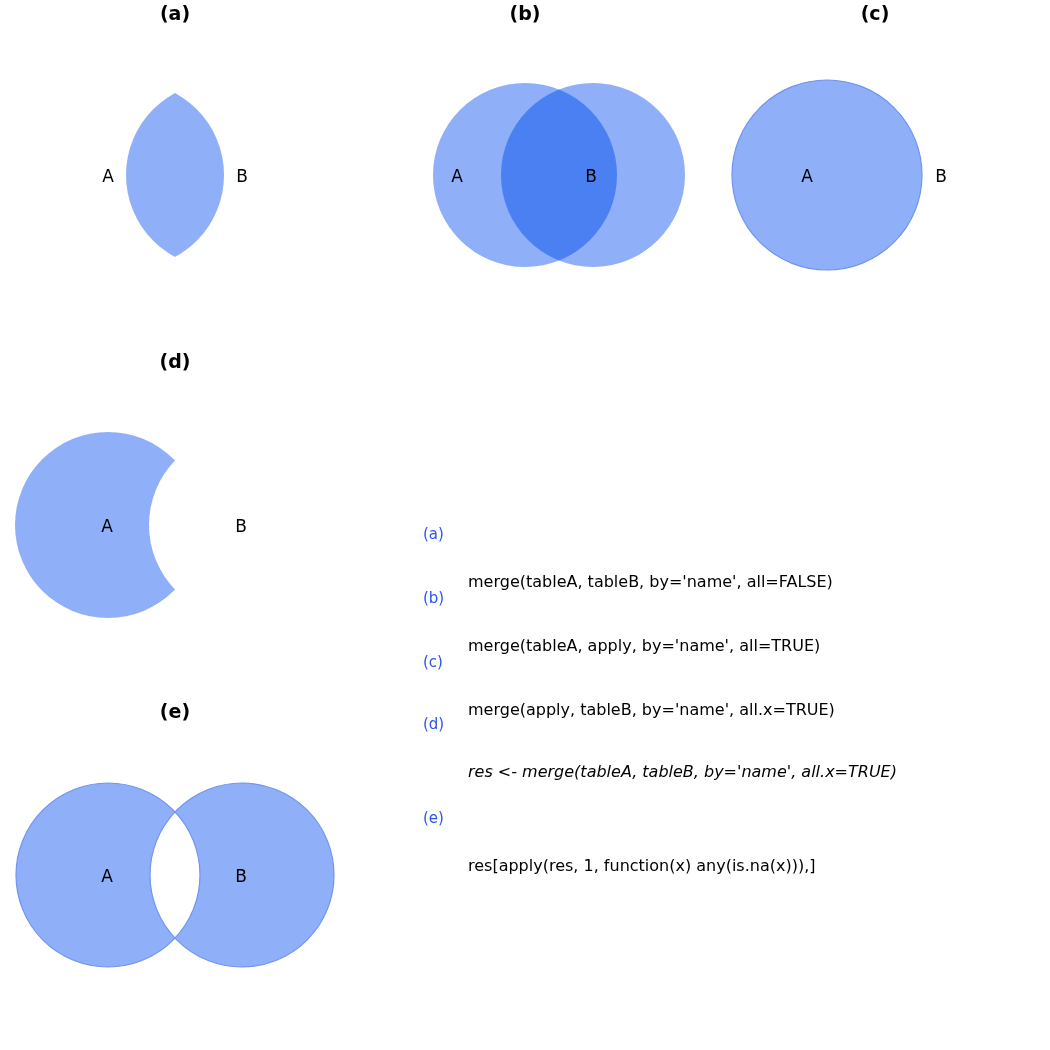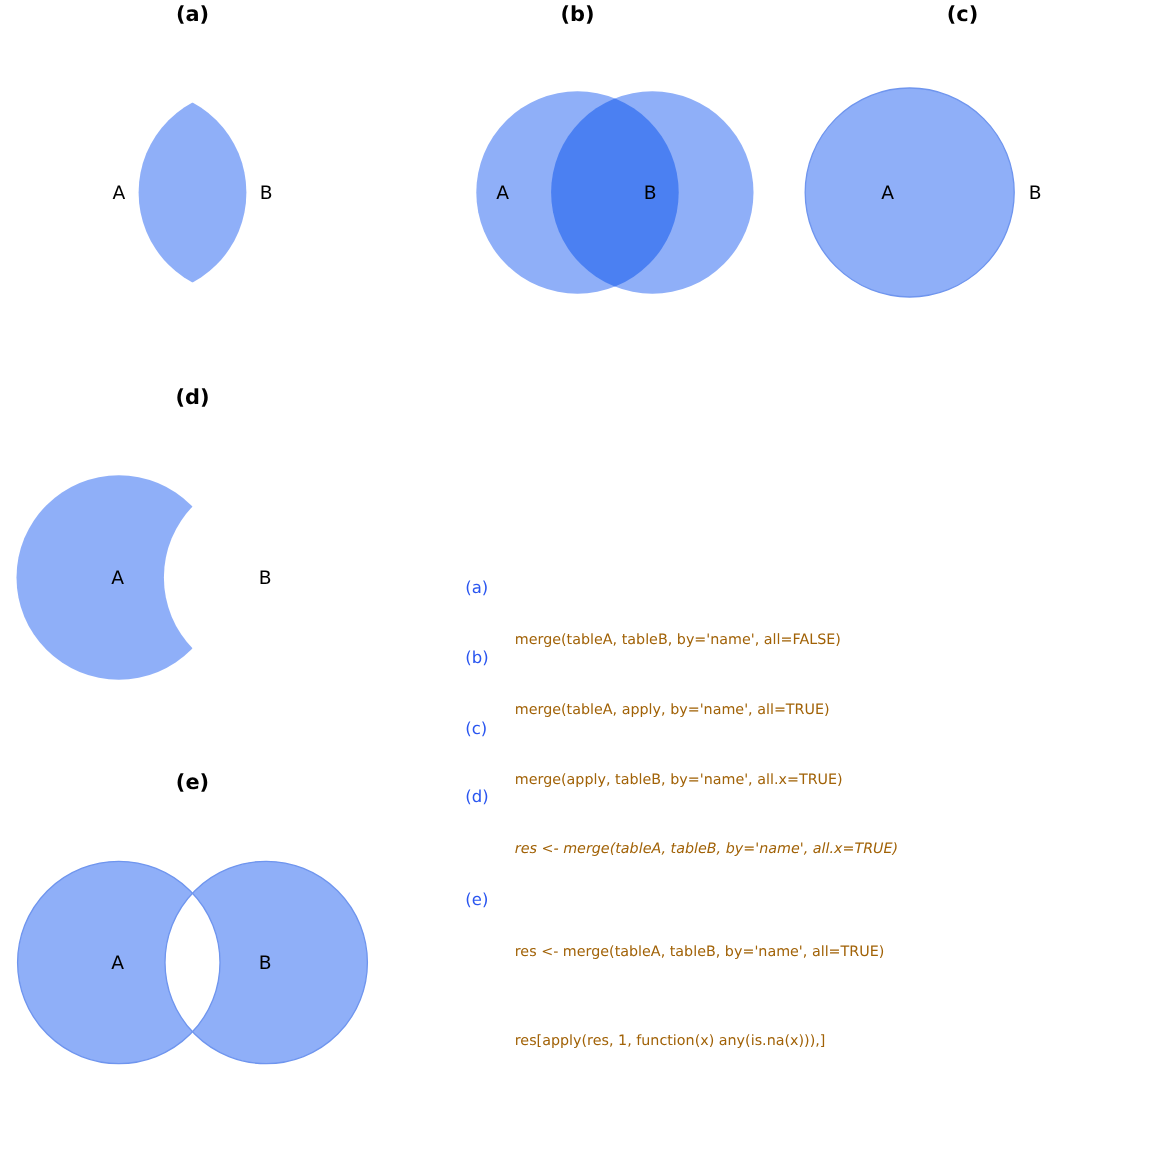--- a/index.html
+++ b/index.html
@@ -73,22 +73,22 @@
     width: 45px;
     font-family: "DejaVu Sans", "Liberation Sans", sans-serif;
     font-size: 15px;
     color: #2a56f0;
     line-height: 24px;
     white-space: nowrap;
   }
   .legend-code {
     flex: 1 1 auto;
     font-family: "DejaVu Sans", "Liberation Sans", sans-serif;
-    font-size: 13px;
-    color: #a16207;
+    font-size: 16px;
+    color: #000000;
     line-height: 24px;
     white-space: pre;
   }
   .legend-code .code-line {
     display: block;
     white-space: pre;
   }
 </style>
 </head>
 <body>
@@ -221,20 +221,19 @@
     <div class="legend-row" style="height:94px;">
       <div class="legend-tag">(d)</div>
       <div class="legend-code">
         <span class="code-line" style="margin-bottom:9px;font-style:italic;">res &lt;- merge(tableA, tableB, by='name', all.x=TRUE)</span>
       </div>
     </div>
 
     <div class="legend-row" style="height:94px;">
       <div class="legend-tag">(e)</div>
       <div class="legend-code">
-        <span class="code-line" style="margin-bottom:9px;">res &lt;- merge(tableA, tableB, by='name', all=TRUE)</span>
         <span class="code-line">res[apply(res, 1, function(x) any(is.na(x))),]</span>
       </div>
     </div>
 
   </div>
 
 </div>
 
 </body></html>

